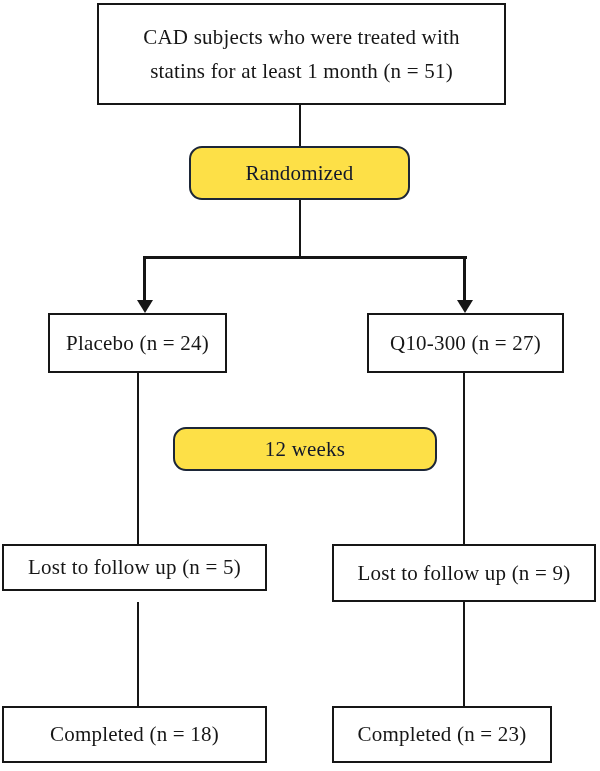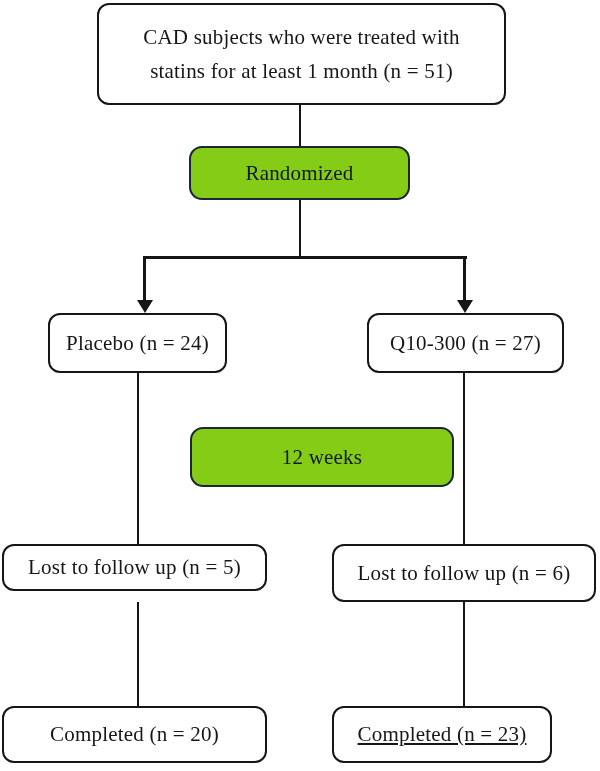--- a/index.html
+++ b/index.html
@@ -18,28 +18,27 @@
   }
   .node {
     position: absolute;
     display: flex;
     align-items: center;
     justify-content: center;
     text-align: center;
     box-sizing: border-box;
     font-size: 21px;
     letter-spacing: 0.2px;
-    border-radius: 12px;
   }
   .box {
     background: #ffffff;
     border: 2px solid #161616;
   }
   .pill {
-    background: #84cc16;
+    background: #fde047;
     border: 2px solid #1c2637;
     border-radius: 13px;
     color: #12182b;
   }
   .enrollment {
     left: 97px; top: 3px; width: 409px; height: 102px;
     padding: 0 30px;
     line-height: 34px;
   }
   .vline {
@@ -84,27 +83,27 @@
   <div class="vline-thick" style="left:143px; top:256px; height:46px;"></div>
   <div class="arrowhead" style="left:137px; top:300px;"></div>
 
   <div class="vline-thick" style="left:463px; top:256px; height:46px;"></div>
   <div class="arrowhead" style="left:457px; top:300px;"></div>
 
   <div class="node box" style="left:48px; top:313px; width:179px; height:60px;">Placebo (n = 24)</div>
 
   <div class="node box" style="left:367px; top:313px; width:197px; height:60px;font-family:Liberation Serif, serif;">Q10-300 (n = 27)</div>
 
-  <div class="node pill" style="left:173px; top:427px; width:264px; height:60px;margin-left:17px;">12 weeks</div>
+  <div class="node pill" style="left:173px; top:427px; width:264px; height:44px;">12 weeks</div>
 
   <div class="vline" style="left:137px; top:373px; height:171px;"></div>
   <div class="vline" style="left:463px; top:373px; height:171px;"></div>
 
   <div class="node box" style="left:2px; top:544px; width:265px; height:47px;">Lost to follow up (n = 5)</div>
-  <div class="node box" style="left:332px; top:544px; width:264px; height:58px;">Lost to follow up (n = 6)</div>
+  <div class="node box" style="left:332px; top:544px; width:264px; height:58px;">Lost to follow up (n = 9)</div>
 
   <div class="vline" style="left:137px; top:602px; height:104px;"></div>
   <div class="vline" style="left:463px; top:602px; height:104px;"></div>
 
-  <div class="node box" style="left:2px; top:706px; width:265px; height:57px;">Completed (n = 20)</div>
-  <div class="node box" style="left:332px; top:706px; width:220px; height:57px;text-decoration:underline;">Completed (n = 23)</div>
+  <div class="node box" style="left:2px; top:706px; width:265px; height:57px;">Completed (n = 18)</div>
+  <div class="node box" style="left:332px; top:706px; width:220px; height:57px;">Completed (n = 23)</div>
 
 </div>
 
 </body></html>

